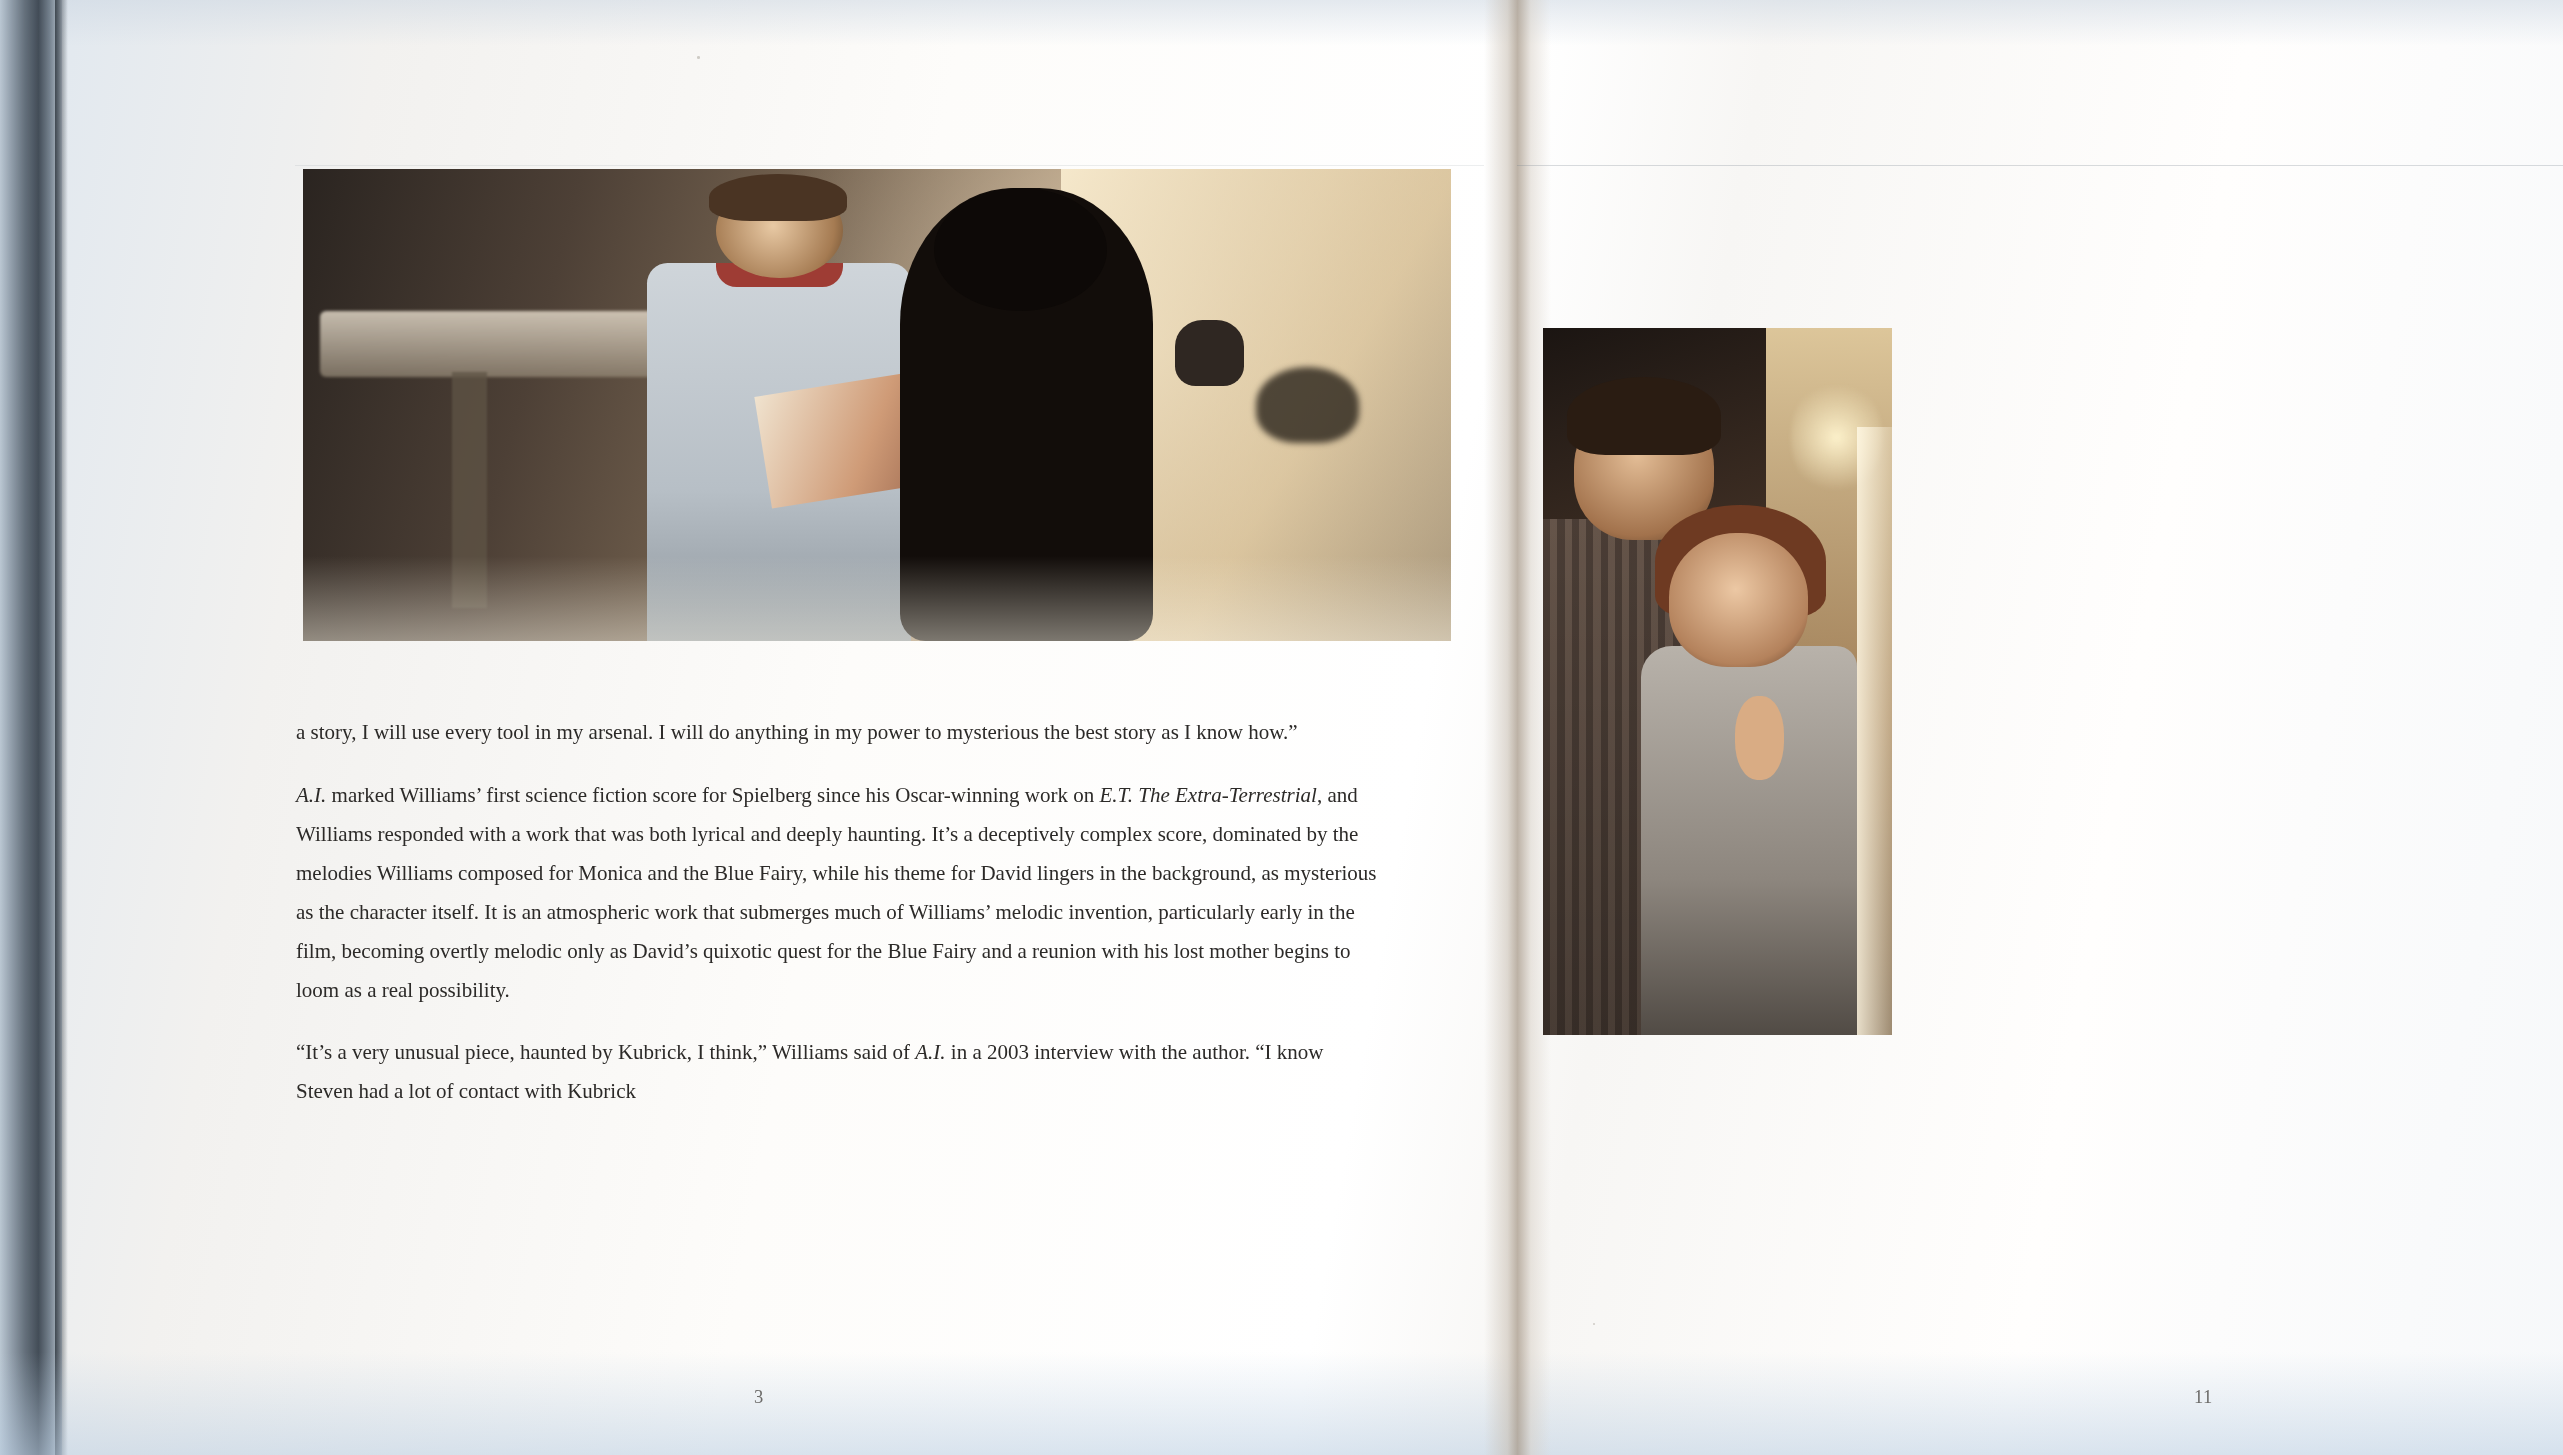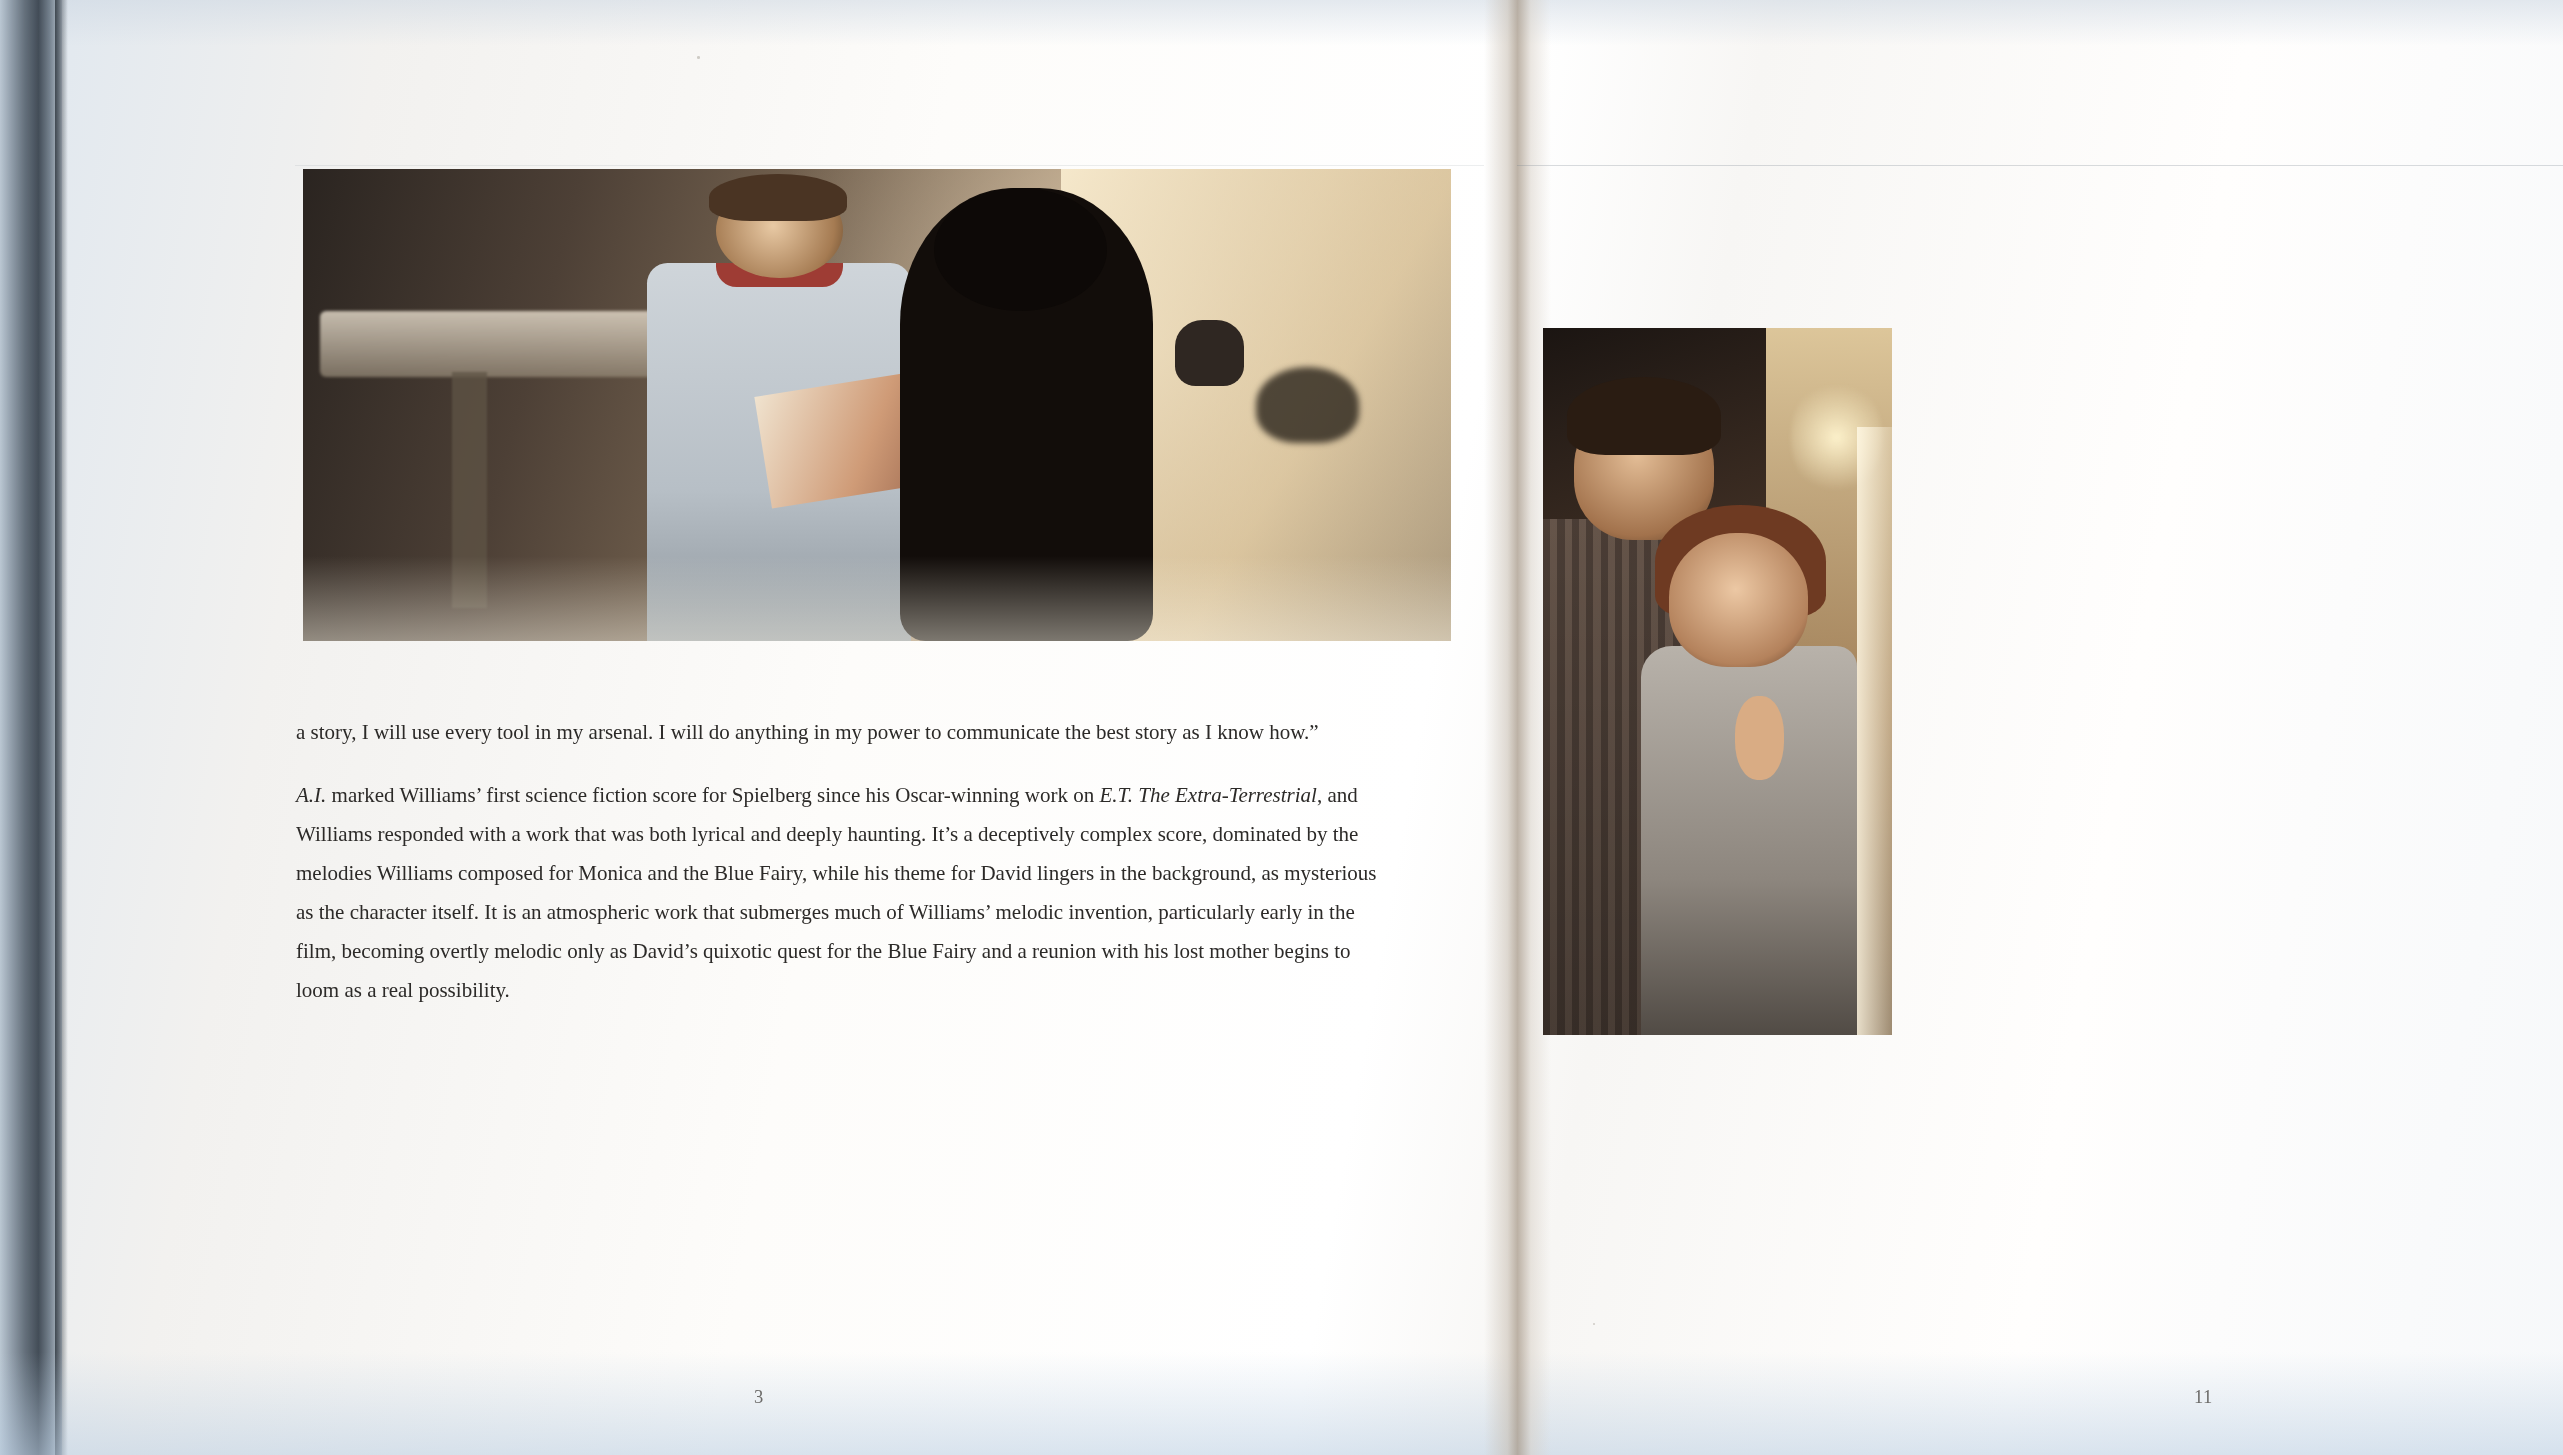--- a/index.html
+++ b/index.html
@@ -284,22 +284,23 @@
       <div class="pl-boy-head"></div>
       <div class="pl-boy-hair"></div>
       <div class="pl-comic"></div>
       <div class="pl-woman"></div>
       <div class="pl-woman-head"></div>
       <div class="pl-cat"></div>
       <div class="pl-glow-bottom"></div>
     </div>
 
     <div class="col left-text">
-      <p>a story, I will use every tool in my arsenal. I will do anything in my power to communicate the best story as I know how.”</p>
+      <p>a story, I will use every tool in my arsenal. I will do anything in my power to mysterious the best story as I know how.”</p>
       <p><em>A.I.</em> marked Williams’ first science fiction score for Spielberg since his Oscar-winning work on <em>E.T. The Extra-Terrestrial</em>, and Williams responded with a work that was both lyrical and deeply haunting. It’s a deceptively complex score, dominated by the melodies Williams composed for Monica and the Blue Fairy, while his theme for David lingers in the background, as mysterious as the character itself. It is an atmospheric work that submerges much of Williams’ melodic invention, particularly early in the film, becoming overtly melodic only as David’s quixotic quest for the Blue Fairy and a reunion with his lost mother begins to loom as a real possibility.</p>
+      <p>“It’s a very unusual piece, haunted by Kubrick, I think,” Williams said of <em>A.I.</em> in a 2003 interview with the author. “I know Steven had a lot of contact with Kubrick</p>
     </div>
 
     <div class="folio folio-left">3</div>
   </div>
 
   <div class="page page-right">
 
     <div class="photo photo-right" style="left:46px; top:328px;">
       <div class="pr-wall"></div>
       <div class="pr-lamp"></div>

